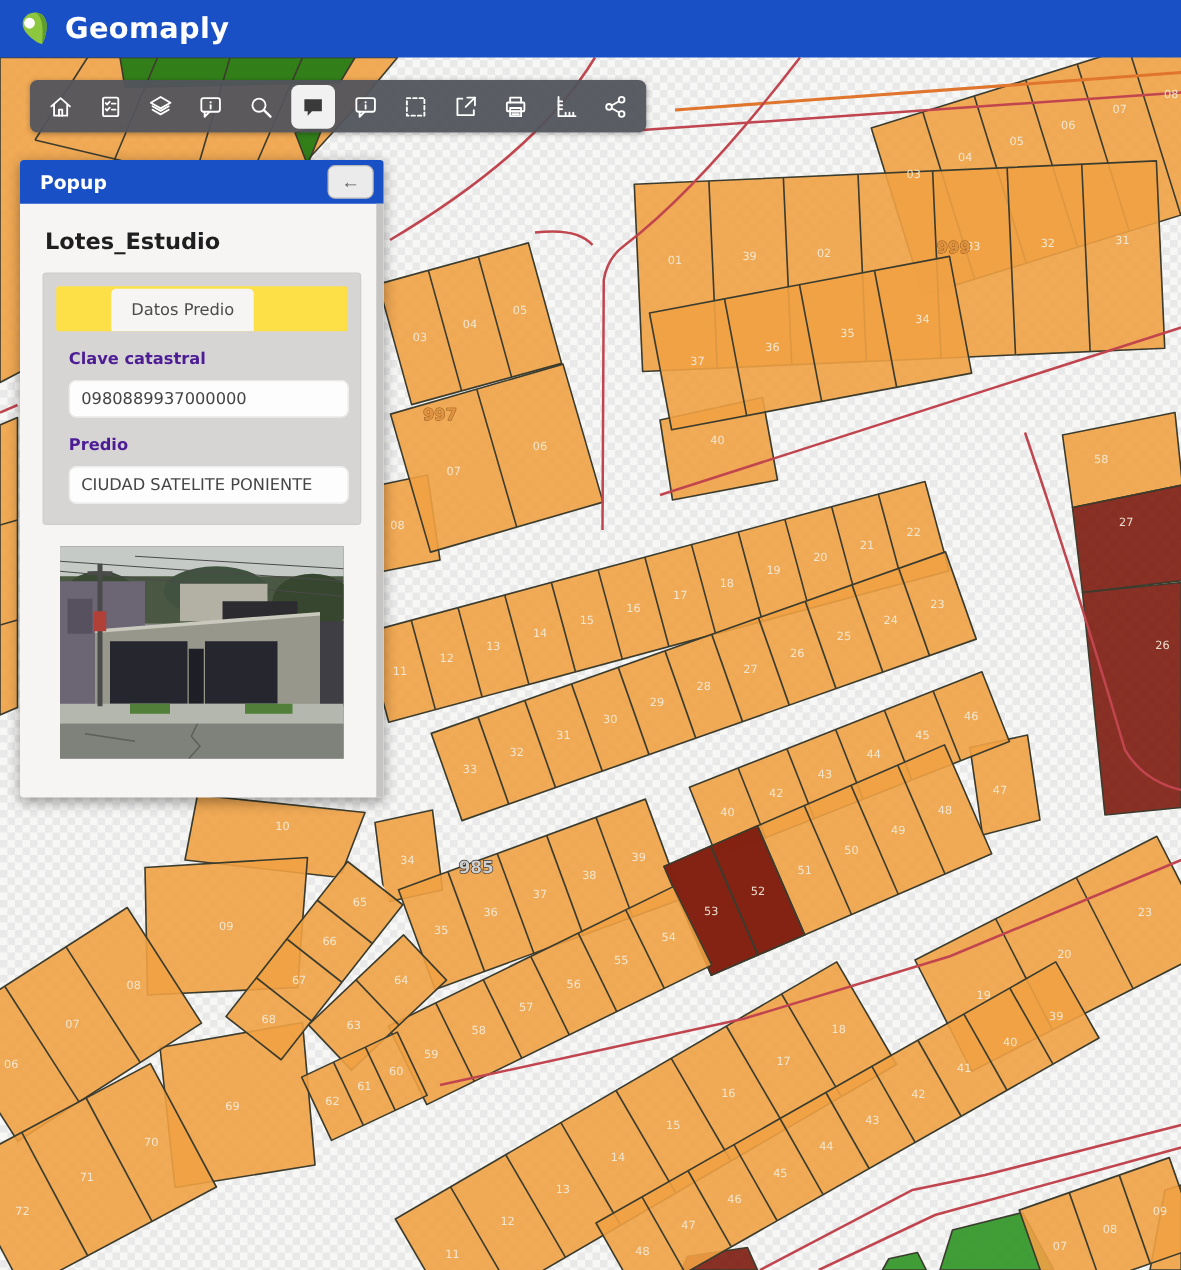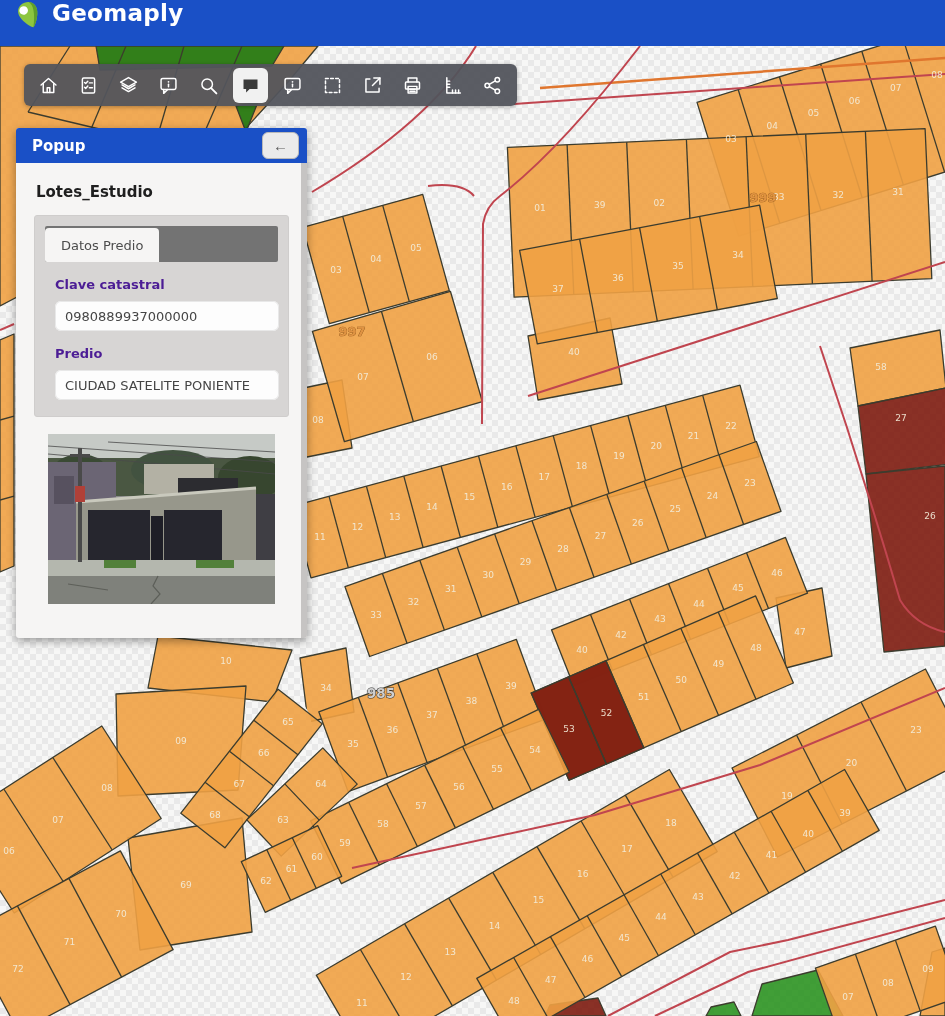--- a/index.html
+++ b/index.html
@@ -2,43 +2,43 @@
 <html><head>
 <meta charset="utf-8">
 <style>
   html,body{margin:0;padding:0;width:945px;height:1016px;overflow:hidden;
     font-family:"DejaVu Sans","Liberation Sans",sans-serif;background:#f5f5f4;}
   #stage{position:relative;width:945px;height:1016px;overflow:hidden;}
   
   #map{position:absolute;left:0;top:0;width:945px;height:1016px;}
   
   #hdr{position:absolute;left:0;top:0;width:945px;height:46px;background:#1a50c6;
-       display:flex;padding-left:14px;box-sizing:border-box;z-index:30;}
+       display:flex;align-items:center;padding-left:14px;box-sizing:border-box;z-index:30;}
   #hdr .brand{color:#fff;font-size:23px;font-weight:bold;letter-spacing:.3px;margin-left:8px;}
   
   #tb{position:absolute;left:24px;top:64px;height:42px;background:rgba(82,84,92,.95);
       border-radius:6px;display:flex;align-items:center;padding:0 9px;gap:9px;z-index:20;
       box-shadow:0 1px 4px rgba(0,0,0,.3);}
   .tbi{width:31px;height:31px;display:flex;align-items:center;justify-content:center;
        border-radius:6px;cursor:pointer;color:#fff;}
   .tbi.active{background:#f1f1f1;color:#3a3a3a;width:35px;height:35px;}
   .tbi svg{width:21px;height:21px;display:block;}
   
   #pp{position:absolute;left:16px;top:128px;width:291px;height:510px;background:#f6f5f4;
       border-radius:3px;box-shadow:0 3px 10px rgba(0,0,0,.38);z-index:25;overflow:hidden;}
   #pp .phead{height:35px;background:#1a50c6;display:flex;align-items:center;
       justify-content:space-between;padding:0 8px 0 16px;}
   #pp .ptitle{color:#fff;font-weight:bold;font-size:15px;}
   #pp .pback{width:37px;height:27px;background:#ebebeb;border:1px solid #b9b9b9;border-radius:6px;
       color:#5b5b5b;font-size:15px;font-weight:bold;line-height:25px;text-align:center;cursor:pointer;padding:0;}
   #pp .pbody{padding:14px 18px 0 18px;position:relative;}
   #pp .scrollstrip{position:absolute;right:0;top:35px;bottom:0;width:6px;background:#c6c4c3;}
-  #pp .layer{font-weight:bold;font-size:15px;color:#1f1f1f;margin:6px 0 14px 2px;}
+  #pp .layer{font-weight:bold;font-size:18px;color:#1f1f1f;margin:6px 0 14px 2px;}
   #pp .card{background:#d7d5d4;border:1px solid #cfcdcc;border-radius:3px;padding:10px 10px 16px 10px;}
-  #pp .tabbar{background:#737373;height:36px;display:flex;border-radius:2px;overflow:hidden;}
+  #pp .tabbar{background:#fde047;height:36px;display:flex;border-radius:2px;overflow:hidden;padding-left:44px;}
   #pp .tab{background:#f6f5f4;color:#4c4c4c;font-size:13px;padding:0 16px;display:flex;
       align-items:center;border-radius:4px 4px 0 0;margin-top:2px;cursor:pointer;}
   #pp .flabel{font-weight:bold;font-size:13px;color:#4c1d95;margin:15px 0 9px 10px;}
   #pp .fval{background:#fdfdfd;border:none;border-radius:6px;height:30px;width:224px;margin-left:10px;
       font-size:13px;color:#454545;padding:0 10px;font-family:"DejaVu Sans","Liberation Sans",sans-serif;
       box-shadow:inset 0 0 0 1px #e8e8e8;box-sizing:border-box;display:block;}
   #pp .photo{margin:17px 0 0 14px;width:227px;height:170px;background:#888;overflow:hidden;}
   .t-parcel{font-size:9px;fill:#f3ecd9;opacity:.92;}
   .t-blk-orange{font-size:13px;font-weight:bold;fill:#dd9040;stroke:#7a450f;stroke-width:.7px;paint-order:stroke;opacity:.85;}
   .t-blk-dark{font-size:13.5px;font-weight:bold;fill:#cfcfcf;stroke:#2c2c2c;stroke-width:1px;paint-order:stroke;}

